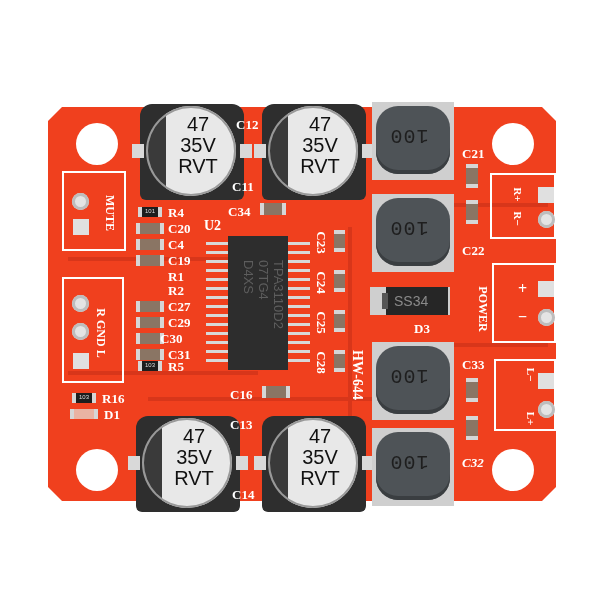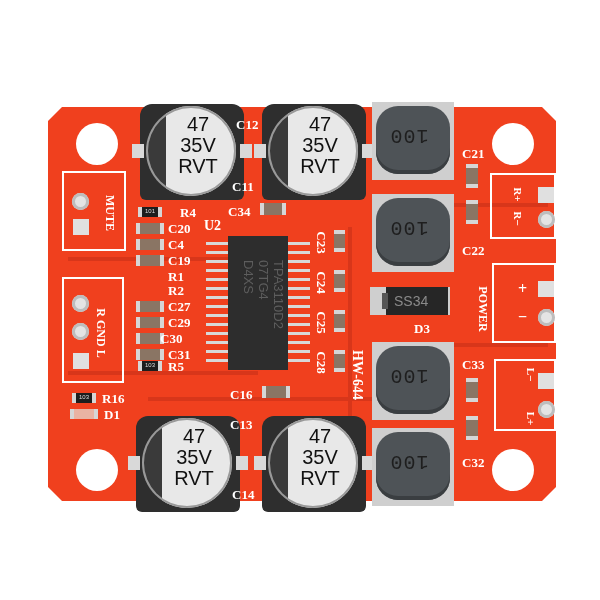--- a/index.html
+++ b/index.html
@@ -78,21 +78,21 @@
   <div class="silk" style="left:470px;top:202px;font-size:16px;">−</div>
   <div class="silk vert" style="left:412px;top:196px;font-size:12px;">POWER</div>
 
   <div class="silkbox" style="left:446px;top:252px;width:62px;height:72px;"></div>
   <div class="padsq" style="left:490px;top:266px;"></div>
   <div class="padrd" style="left:490px;top:294px;"></div>
   <div class="silk vert" style="left:476px;top:262px;font-size:11px;">L−</div>
   <div class="silk vert" style="left:476px;top:306px;font-size:11px;">L+</div>
 
   <div class="res" style="left:90px;top:100px;width:24px;height:10px;">101</div>
-  <div class="silk" style="left:132px;top:99px;">R4</div>
+  <div class="silk" style="left:120px;top:99px;">R4</div>
   <div class="smd" style="left:88px;top:116px;width:28px;height:11px;"></div>
   <div class="silk" style="left:120px;top:115px;">C20</div>
   <div class="smd" style="left:88px;top:132px;width:28px;height:11px;"></div>
   <div class="silk" style="left:120px;top:131px;">C4</div>
   <div class="smd" style="left:88px;top:148px;width:28px;height:11px;"></div>
   <div class="silk" style="left:120px;top:147px;">C19</div>
   <div class="silk" style="left:120px;top:163px;">R1</div>
   <div class="silk" style="left:120px;top:177px;">R2</div>
   <div class="smd" style="left:88px;top:194px;width:28px;height:11px;"></div>
   <div class="silk" style="left:120px;top:193px;">C27</div>
@@ -213,21 +213,21 @@
 </div>
 <div class="silk" style="left:414px;top:322px;">D3</div>
 
 <div class="silk" style="left:462px;top:147px;">C21</div>
 <div class="smdv" style="left:466px;top:164px;width:12px;height:24px;"></div>
 <div class="smdv" style="left:466px;top:200px;width:12px;height:24px;"></div>
 <div class="silk" style="left:462px;top:244px;">C22</div>
 <div class="silk" style="left:462px;top:358px;">C33</div>
 <div class="smdv" style="left:466px;top:378px;width:12px;height:24px;"></div>
 <div class="smdv" style="left:466px;top:416px;width:12px;height:24px;"></div>
-<div class="silk" style="left:462px;top:456px;">C32</div>
+<div class="silk" style="left:462px;top:456px;font-style:italic;">C32</div>
 
 <div class="pin" style="left: 206px; top: 242px;"></div>
 <div class="pin" style="left: 206px; top: 251px;"></div>
 <div class="pin" style="left: 206px; top: 260px;"></div>
 <div class="pin" style="left: 206px; top: 269px;"></div>
 <div class="pin" style="left: 206px; top: 278px;"></div>
 <div class="pin" style="left: 206px; top: 287px;"></div>
 <div class="pin" style="left: 206px; top: 296px;"></div>
 <div class="pin" style="left: 206px; top: 305px;"></div>
 <div class="pin" style="left: 206px; top: 314px;"></div>

